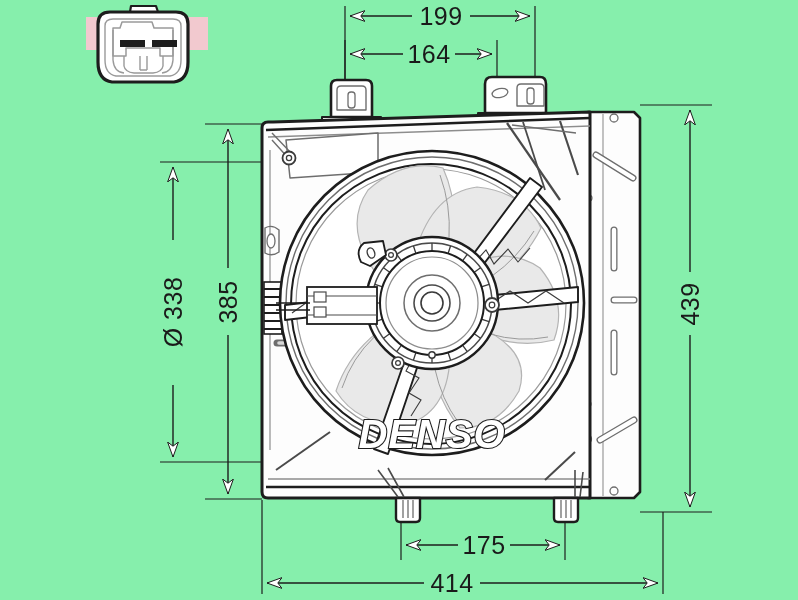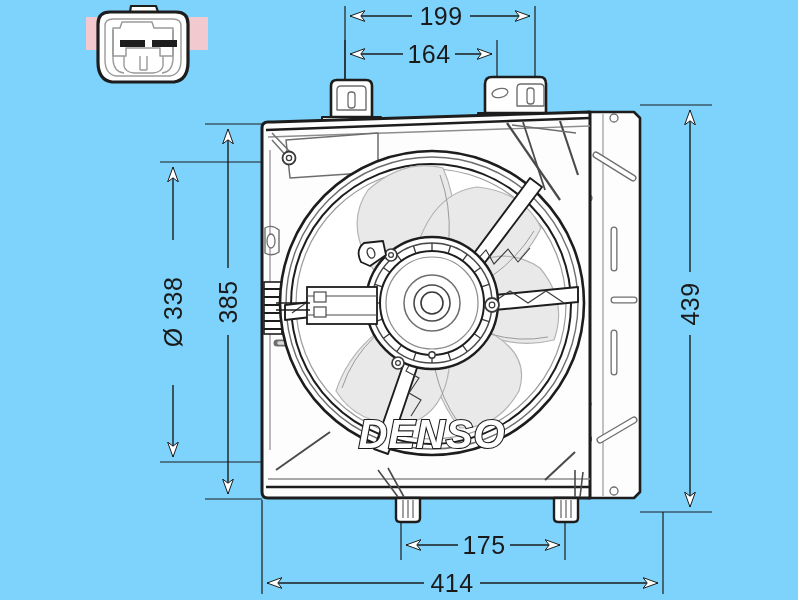--- a/index.html
+++ b/index.html
@@ -7,21 +7,21 @@
     padding: 0;
     background: #ffffff;
   }
   body {
     font-family: "Liberation Sans", sans-serif;
   }
   #stage {
     position: relative;
     width: 798px;
     height: 600px;
-    background: #7dd3fc;
+    background: #86efac;
     overflow: hidden;
   }
   #stage svg {
     display: block;
     position: absolute;
     left: 0;
     top: 0;
   }
   .dimtext {
     font-family: "Liberation Sans", sans-serif;

